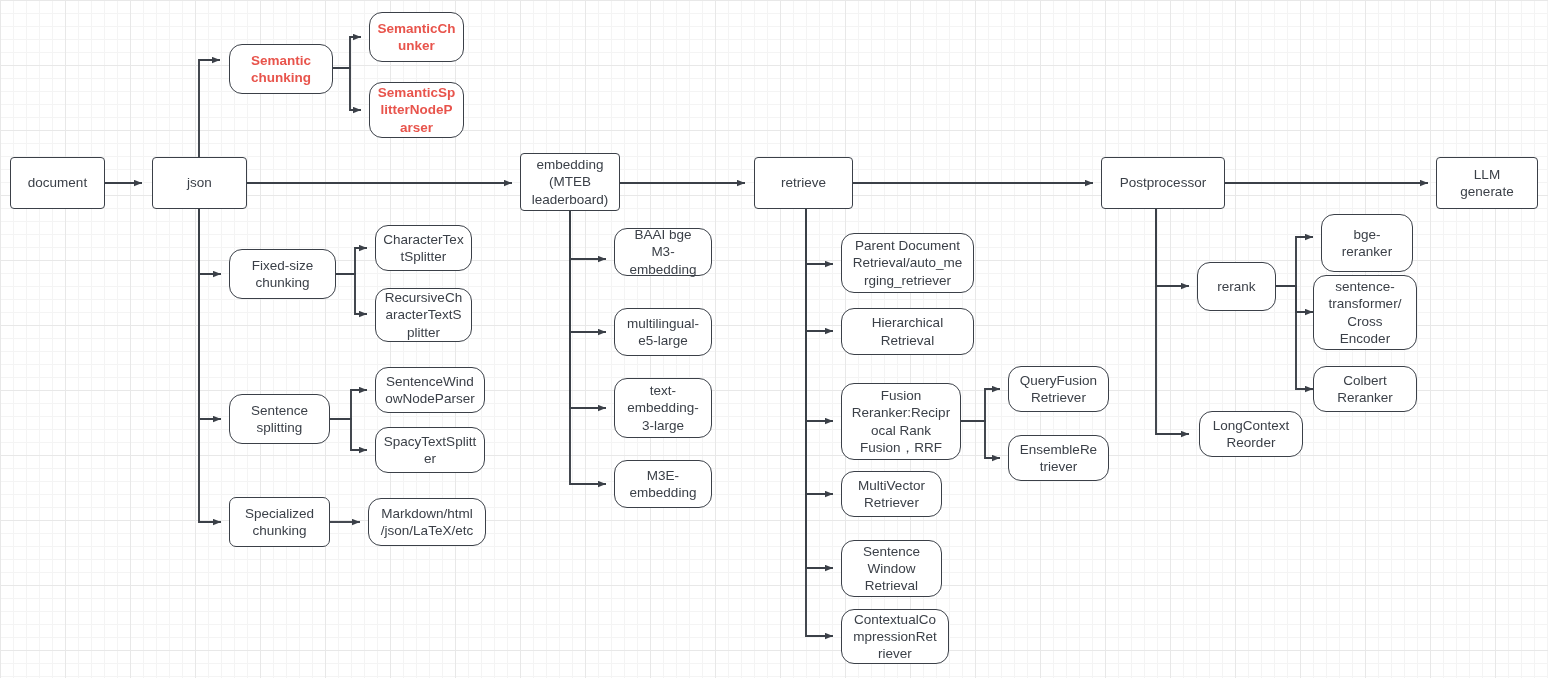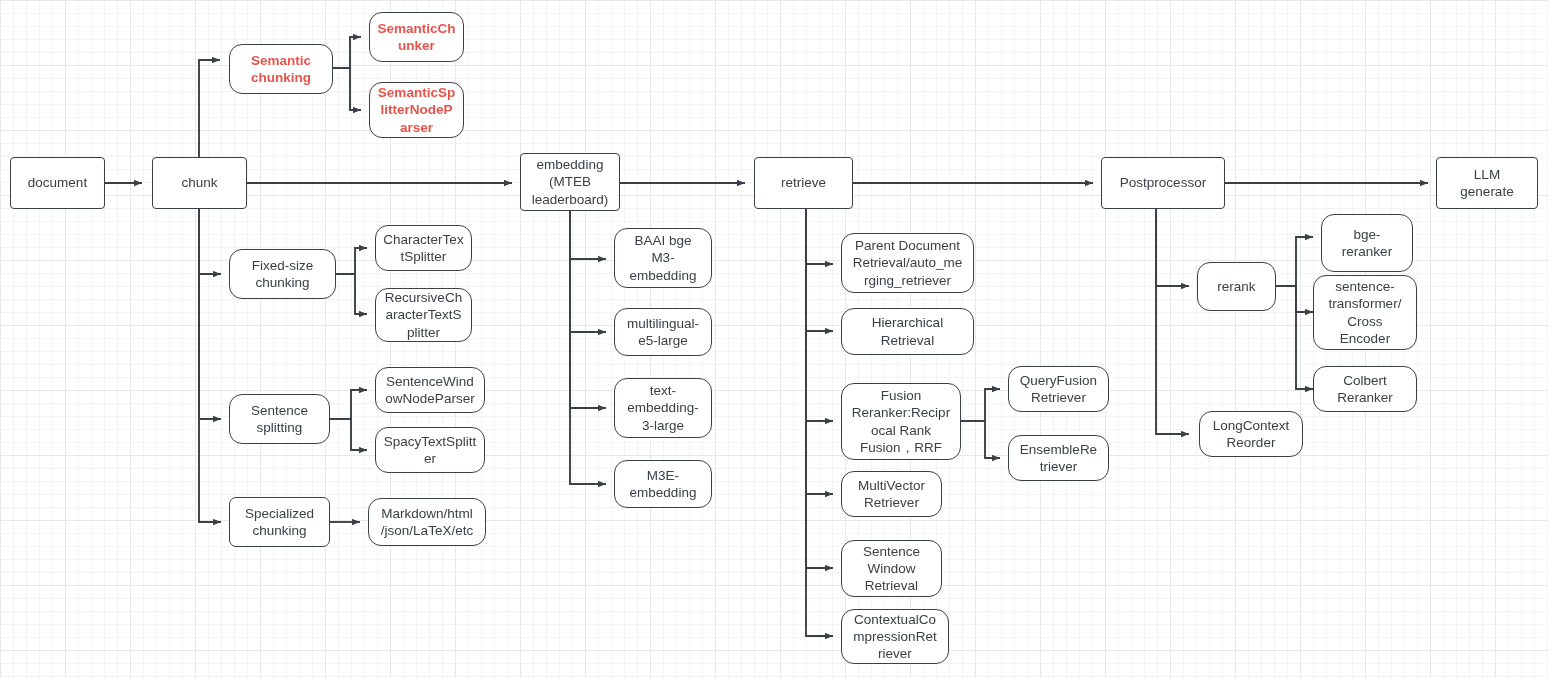--- a/index.html
+++ b/index.html
@@ -93,21 +93,21 @@
       <path d="M1156,209 L1156,286 L1189,286"></path>
       <path d="M1156,209 L1156,434 L1189,434"></path>
 
       <path d="M1276,286 L1296,286 L1296,237 L1313,237"></path>
       <path d="M1276,286 L1296,286 L1296,312 L1313,312"></path>
       <path d="M1276,286 L1296,286 L1296,389 L1313,389"></path>
     </g>
   </svg>
 
   <div class="node rect" style="left:10px;top:157px;width:95px;height:52px;">document</div>
-  <div class="node rect" style="left:152px;top:157px;width:95px;height:52px;">chunk</div>
+  <div class="node rect" style="left:152px;top:157px;width:95px;height:52px;">json</div>
 
   <div class="node pill accent" style="left:229px;top:44px;width:104px;height:50px;">Semantic
 chunking</div>
   <div class="node pill accent" style="left:369px;top:12px;width:95px;height:50px;">SemanticCh
 unker</div>
   <div class="node pill accent" style="left:369px;top:82px;width:95px;height:56px;">SemanticSp
 litterNodeP
 arser</div>
 
   <div class="node pill" style="left:229px;top:249px;width:107px;height:50px;">Fixed-size
@@ -126,21 +126,21 @@
 er</div>
 
   <div class="node pill" style="left:229px;top:497px;width:101px;height:50px;border-radius:7px;">Specialized
 chunking</div>
   <div class="node pill" style="left:368px;top:498px;width:118px;height:48px;">Markdown/html
 /json/LaTeX/etc</div>
 
   <div class="node rect" style="left:520px;top:153px;width:100px;height:58px;">embedding
 (MTEB
 leaderboard)</div>
-  <div class="node pill" style="left:614px;top:228px;width:98px;height:60px;">BAAI bge
+  <div class="node pill" style="left:614px;top:228px;width:98px;height:48px;">BAAI bge
 M3-
 embedding</div>
   <div class="node pill" style="left:614px;top:308px;width:98px;height:48px;">multilingual-
 e5-large</div>
   <div class="node pill" style="left:614px;top:378px;width:98px;height:60px;">text-
 embedding-
 3-large</div>
   <div class="node pill" style="left:614px;top:460px;width:98px;height:48px;">M3E-
 embedding</div>
 

